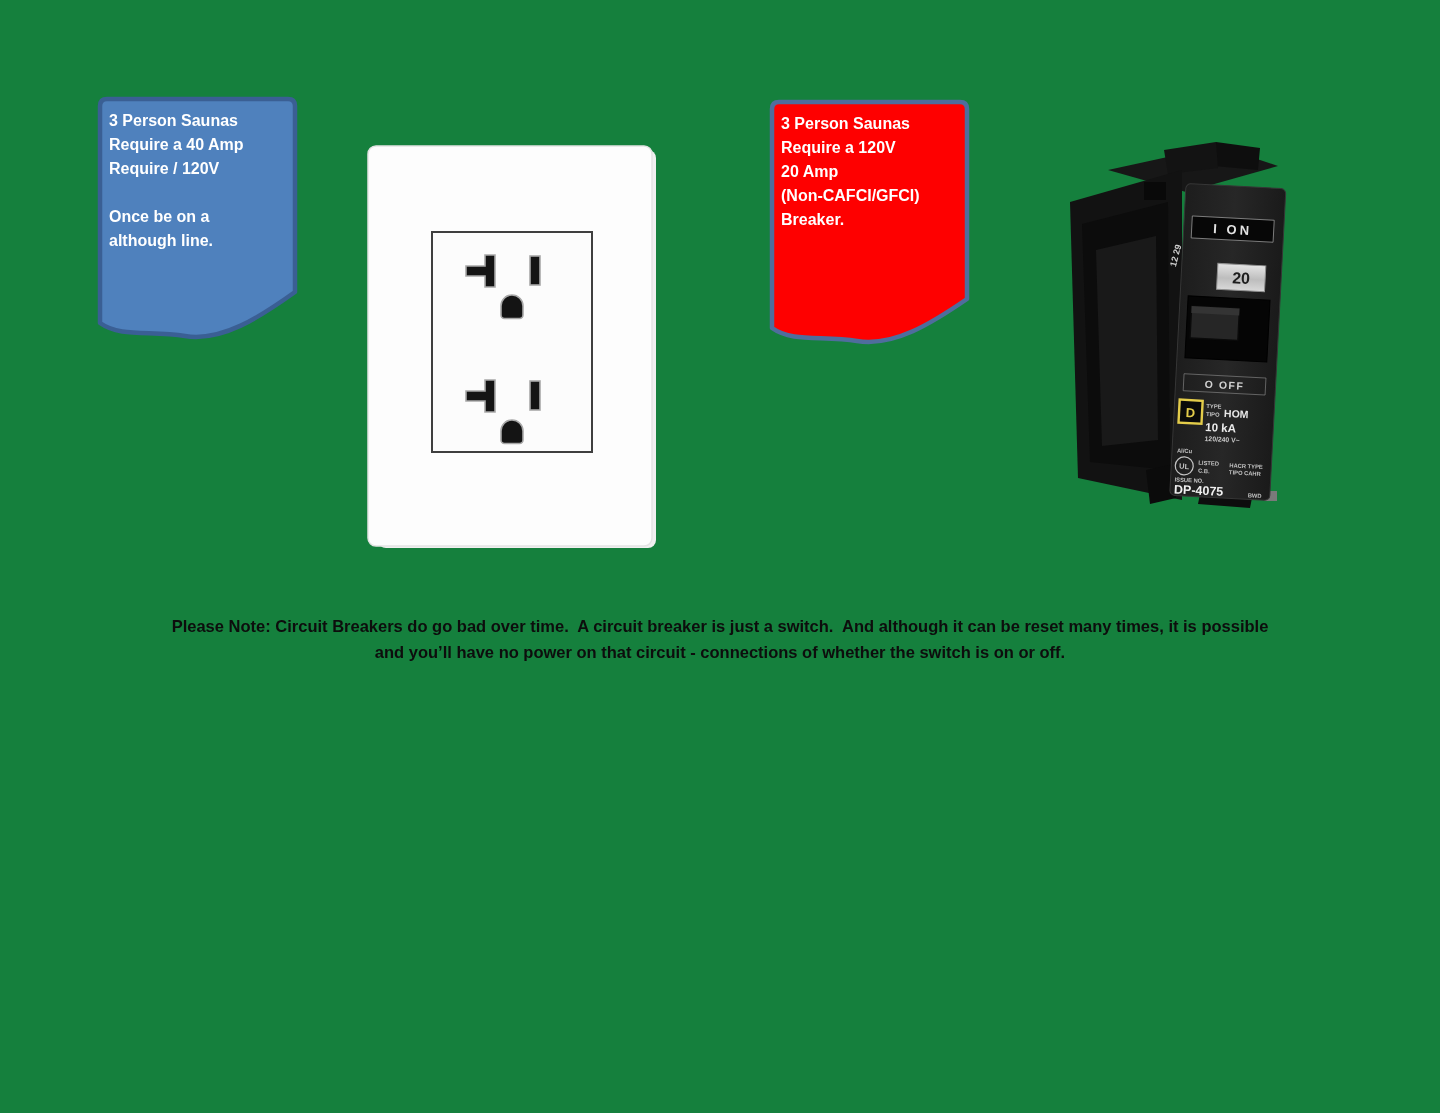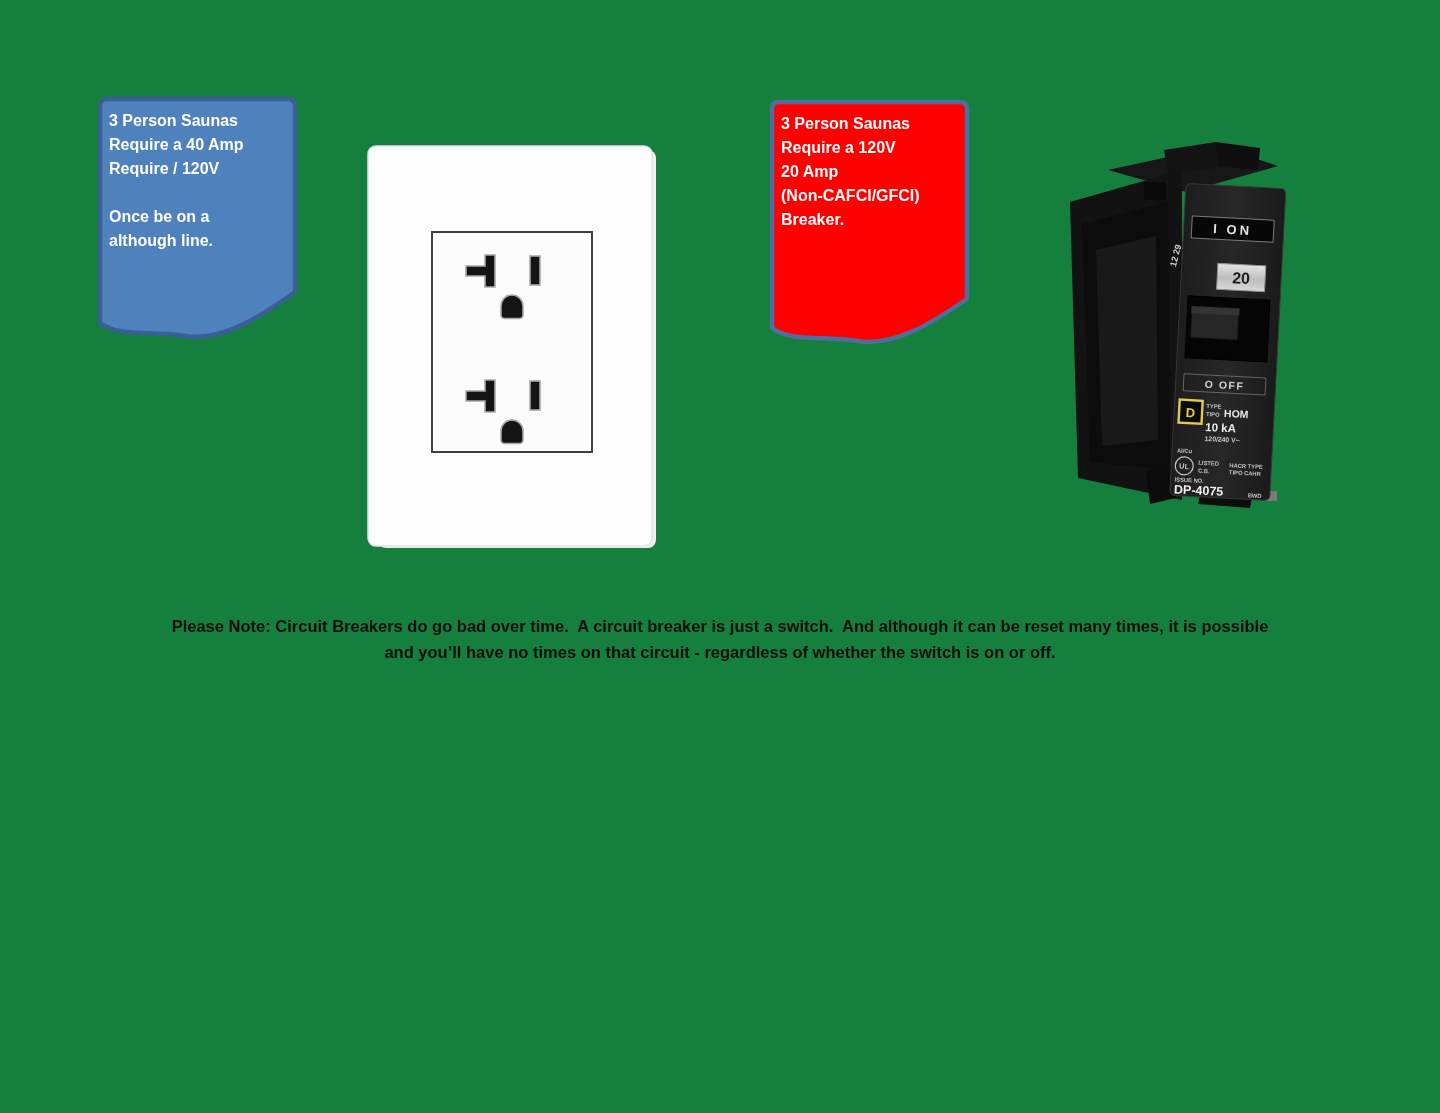--- a/index.html
+++ b/index.html
@@ -155,16 +155,16 @@
 
         <text x="114" y="346" class="bk-tiny">ISSUE NO.</text>
         <text x="114" y="358" font-size="12.5" fill="#f0f0f0" font-weight="bold">DP-4075</text>
         <text x="188" y="358" class="bk-tiny">BWD</text>
       </g>
     </svg>
   </figure>
 
   <div class="note">
     <div class="note-line">Please Note: Circuit Breakers do go bad over time.  A circuit breaker is just a switch.  And although it can be reset many times, it is possible</div>
-    <div class="note-line">and you’ll have no times on that circuit - regardless of whether the switch is on or off.</div>
+    <div class="note-line">and you’ll have no power on that circuit - connections of whether the switch is on or off.</div>
   </div>
 
 </div>
 
 </body></html>

